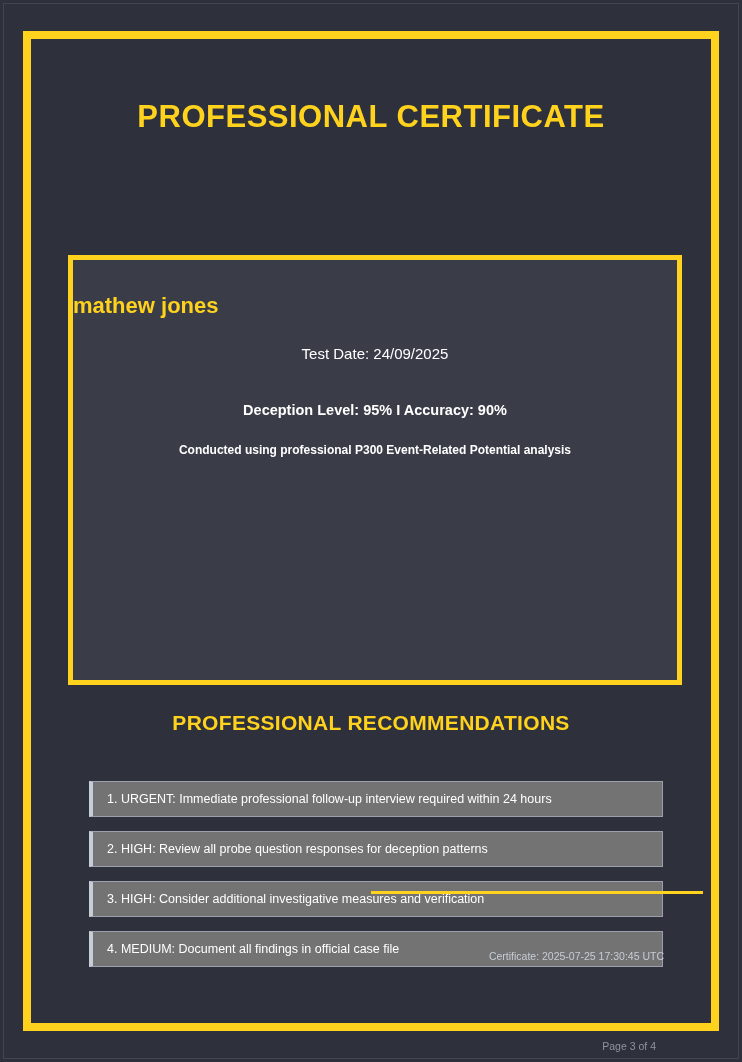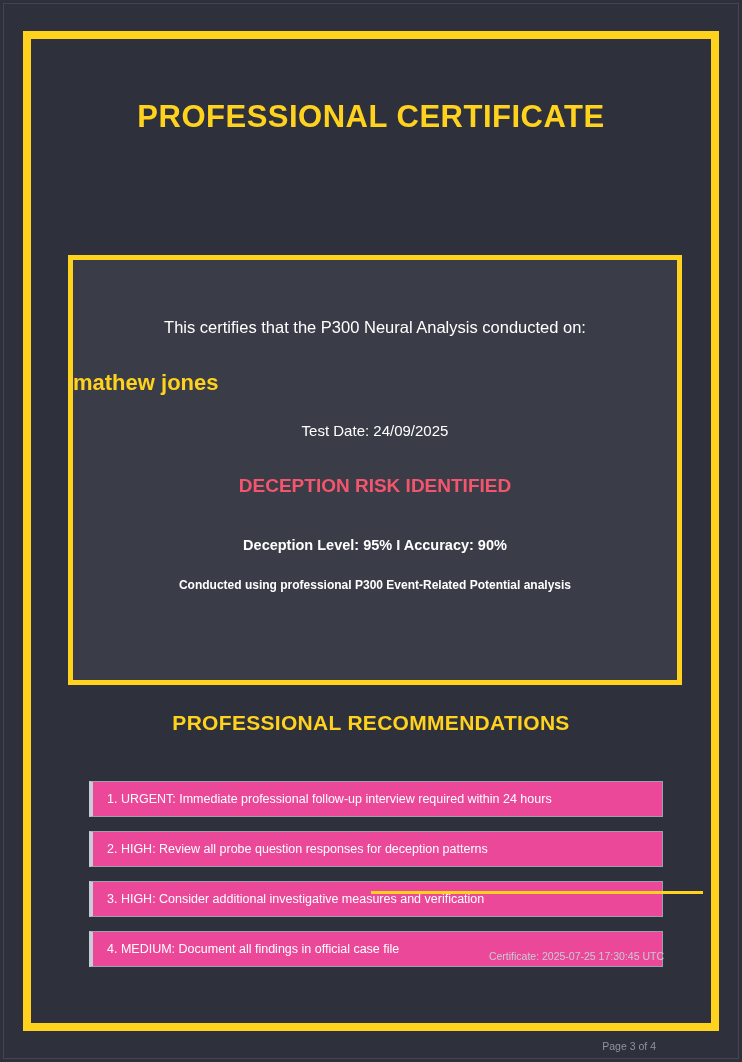--- a/index.html
+++ b/index.html
@@ -132,21 +132,21 @@
   }
   .rec-list {
     position: absolute;
     left: 58px;
     top: 742px;
     width: 574px;
   }
   .rec-item {
     border: 1px solid #9aa0ad;
     border-left: 4px solid #c7ccd6;
-    background: #ec4899;
+    background: #737373;
     color: #ffffff;
     font-size: 12.5px;
     padding: 11px 14px;
     box-sizing: border-box;
     margin-bottom: 14px;
     height: 36px;
     display: flex;
     align-items: center;
   }
   
@@ -179,24 +179,22 @@
 
 <div class="page">
   <div class="page-edge"></div>
 
   <div class="cert-frame">
     <div class="cert-inner">
 
       <div class="title">PROFESSIONAL CERTIFICATE</div>
 
       <div class="main-box">
-        <div class="certifies">This certifies that the P300 Neural Analysis conducted on:</div>
         <div class="subject-name">mathew jones</div>
         <div class="test-line">Test Date: 24/09/2025</div>
-        <div class="risk">DECEPTION RISK IDENTIFIED</div>
         <div class="levels">Deception Level: 95% I Accuracy: 90%</div>
         <div class="conducted">Conducted using professional P300 Event-Related Potential analysis</div>
       </div>
 
       <div class="rec-title">PROFESSIONAL RECOMMENDATIONS</div>
 
       <div class="rec-list">
         <div class="rec-item">1. URGENT: Immediate professional follow-up interview required within 24 hours</div>
         <div class="rec-item">2. HIGH: Review all probe question responses for deception patterns</div>
         <div class="rec-item">3. HIGH: Consider additional investigative measures and verification</div>

